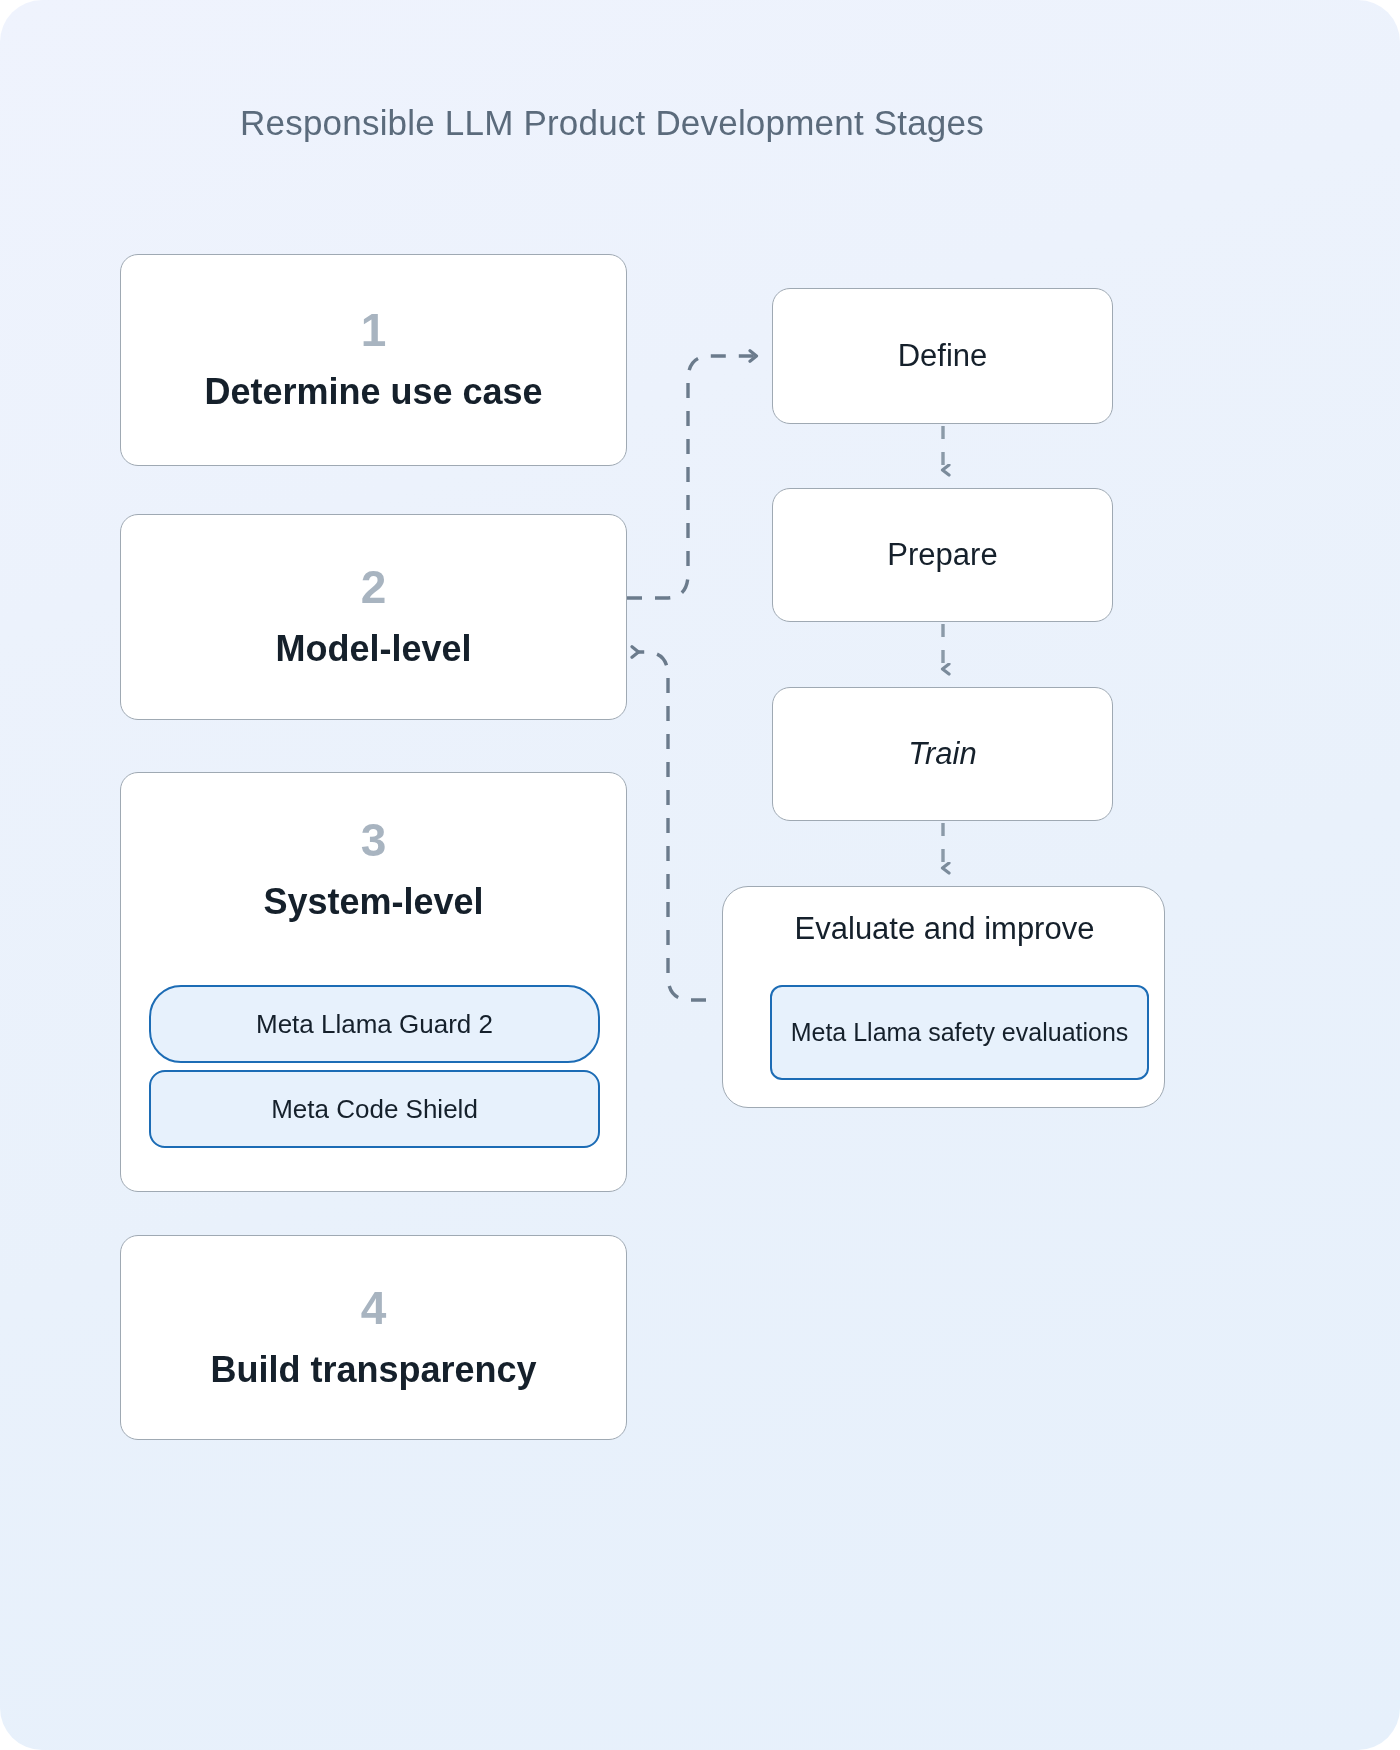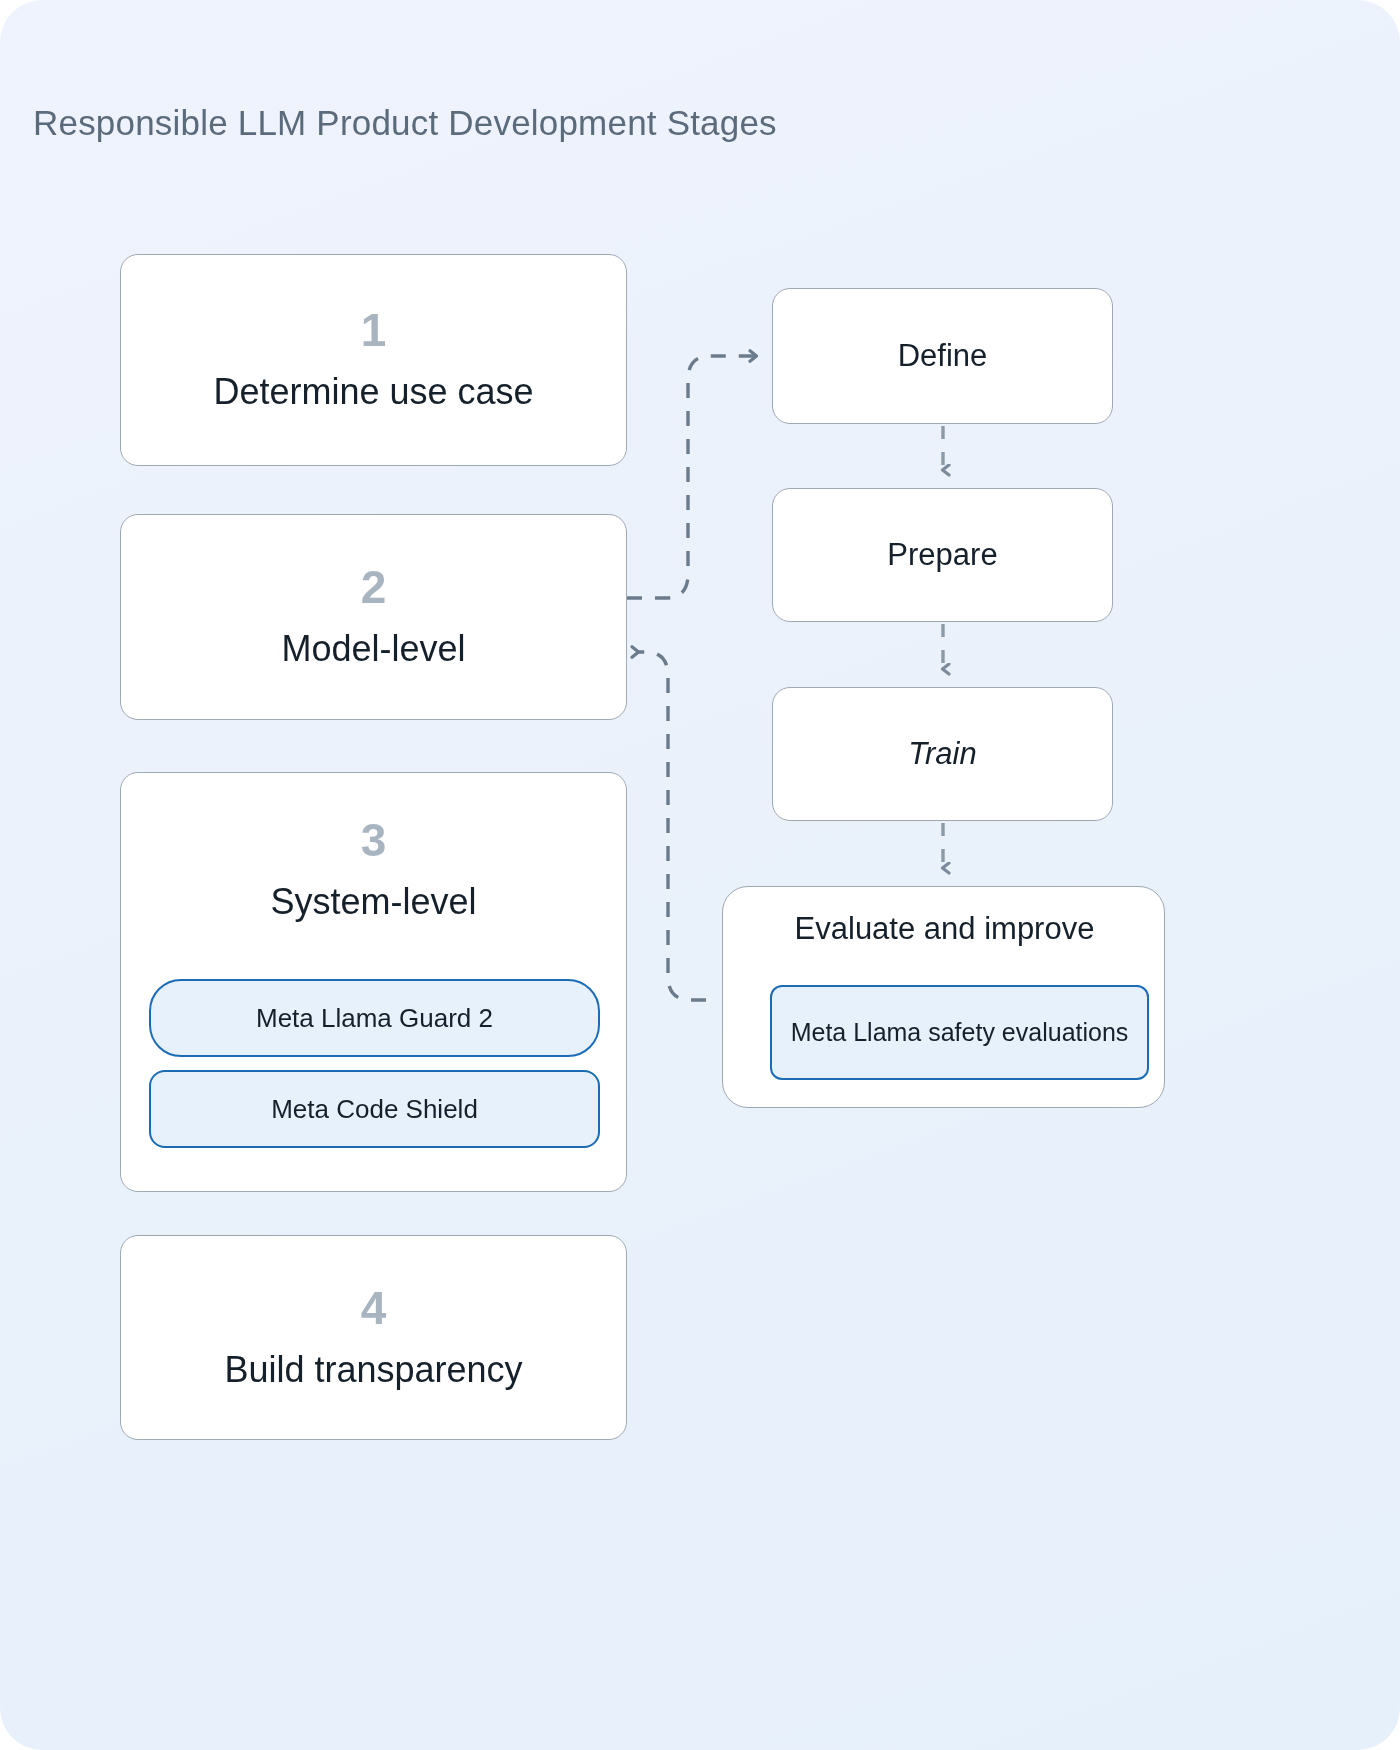--- a/index.html
+++ b/index.html
@@ -12,26 +12,26 @@
     position:relative;
     width:1400px;height:1750px;
     box-sizing:border-box;
     border-radius:42px;
     overflow:hidden;
     background:linear-gradient(160deg,#eff3fd 0%,#ecf2fc 28%,#e9f1fb 58%,#e6f0fb 100%);
   }
   
   #title{
     position:absolute;left:0;top:103px;width:1224px;
+    text-align:center;
     font-size:35px;
     font-weight:400;
     letter-spacing:.2px;
     color:#5b6b7c;
     white-space:nowrap;
-    padding-left:33px;
   }
   
   #wires{position:absolute;left:0;top:0;width:1400px;height:1750px;}
   
   .card{
     position:absolute;
     box-sizing:border-box;
     background:#ffffff;
     border:1.6px solid #9fa9b3;
     border-radius:18px;
@@ -42,21 +42,21 @@
   }
   .stage-num{
     font-size:46px;
     font-weight:700;
     color:#a8b4c0;
     line-height:1;
     margin-bottom:18px;
   }
   .stage-label{
     font-size:36px;
-    font-weight:400;
+    font-weight:700;
     color:#15202b;
     line-height:1.15;
     text-align:center;
   }
   
   #card-1{left:120px;top:254px;width:507px;height:212px;}
   #card-2{left:120px;top:514px;width:507px;height:206px;}
   #card-3{left:120px;top:772px;width:507px;height:420px;justify-content:flex-start;padding-top:44px;}
   #card-4{left:120px;top:1235px;width:507px;height:205px;}
 
@@ -67,21 +67,21 @@
     border:2px solid #1c6cb5;
     border-radius:12px;
     display:flex;align-items:center;justify-content:center;
     text-align:center;
     color:#15202b;
   }
   #card-3 .pill{
     width:451px;height:78px;
     font-size:26px;
   }
-  #pill-guard{position:absolute;left:28px;top:206px;border-radius:32px;}
+  #pill-guard{position:absolute;left:28px;top:212px;border-radius:32px;}
   #pill-shield{position:absolute;left:28px;top:297px;border-radius:16px;}
 
   
   .rbox{
     position:absolute;box-sizing:border-box;
     background:#ffffff;
     border:1.6px solid #9fa9b3;
     border-radius:18px;
     display:flex;align-items:center;justify-content:center;
     font-size:31px;color:#15202b;

